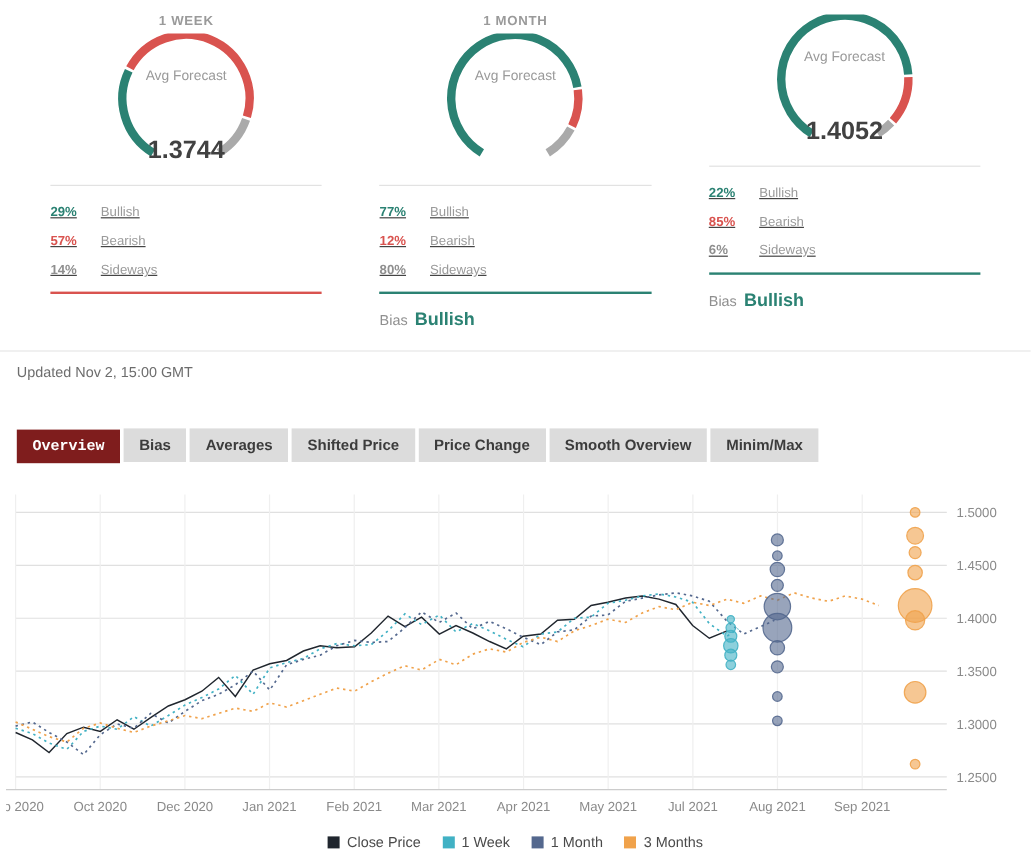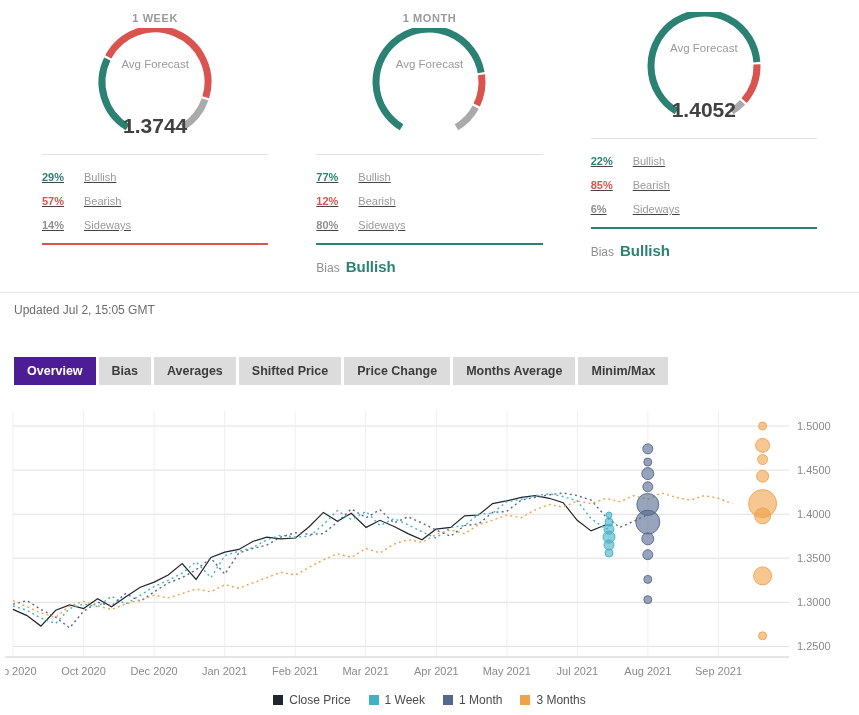--- a/index.html
+++ b/index.html
@@ -48,21 +48,21 @@
   .section-divider { border:none; border-top:1px solid #e7e7e7; margin:16px 0 0 0; }
   .updated { font-size:12px; color:#6d6d6d; padding:10px 14px 0 14px; }
 
   
   .tabs { margin: 40px 0 0 14px; }
   .tab {
     display:inline-block; padding:7px 13px; margin-right:3px;
     background:#dcdcdc; color:#3c3c3c;
     font-size:12.5px; font-weight:700; cursor:pointer; user-select:none;
   }
-  .tab[data-selected="true"] { background:#4c1d95; color:#fff; }
+  .tab[data-selected="true"] { background:#7f1d1d; color:#fff;font-family:Liberation Mono, monospace; }
 
   
   .chart-wrap { margin-top:14px; padding-left:5px; }
   .legend { display:flex; justify-content:center; align-items:center; gap:18px;
             font-size:12px; color:#4a4a4a; margin-top:2px; }
   .legend-item { display:flex; align-items:center; cursor:pointer; }
   .legend-swatch { display:inline-block; width:10px; height:10px; margin-right:6px; background:#888; }
 </style>
 </head>
 <body>
@@ -164,24 +164,24 @@
       </div>
       <div class="bias-rule" data-bias="bullish"></div>
       <div class="bias-line">
         <span class="bias-label">Bias</span><span class="bias-value" data-bias="bullish">Bullish</span>
       </div>
     </div>
 
   </div>
 
   <hr class="section-divider">
-  <div class="updated">Updated Jul 2, 15:05 GMT</div>
+  <div class="updated">Updated Nov 2, 15:00 GMT</div>
 
   <div class="tabs">
-    <span class="tab" data-selected="true">Overview</span><span class="tab" data-selected="false">Bias</span><span class="tab" data-selected="false">Averages</span><span class="tab" data-selected="false">Shifted Price</span><span class="tab" data-selected="false">Price Change</span><span class="tab" data-selected="false">Months Average</span><span class="tab" data-selected="false">Minim/Max</span>
+    <span class="tab" data-selected="true">Overview</span><span class="tab" data-selected="false">Bias</span><span class="tab" data-selected="false">Averages</span><span class="tab" data-selected="false">Shifted Price</span><span class="tab" data-selected="false">Price Change</span><span class="tab" data-selected="false">Smooth Overview</span><span class="tab" data-selected="false">Minim/Max</span>
   </div>
 
   <div class="chart-wrap">
     <svg id="chart-svg" width="849" height="288">
         <line x1="8" y1="247.4" x2="784" y2="247.4" stroke="#e0e0e0" stroke-width="1"></line>
         <text x="792" y="251.4" font-size="11" fill="#8a8a8a" font-family="Liberation Sans, sans-serif">1.2500</text>
         <line x1="8" y1="203.3" x2="784" y2="203.3" stroke="#e0e0e0" stroke-width="1"></line>
         <text x="792" y="207.3" font-size="11" fill="#8a8a8a" font-family="Liberation Sans, sans-serif">1.3000</text>
         <line x1="8" y1="159.2" x2="784" y2="159.2" stroke="#e0e0e0" stroke-width="1"></line>
         <text x="792" y="163.2" font-size="11" fill="#8a8a8a" font-family="Liberation Sans, sans-serif">1.3500</text>

